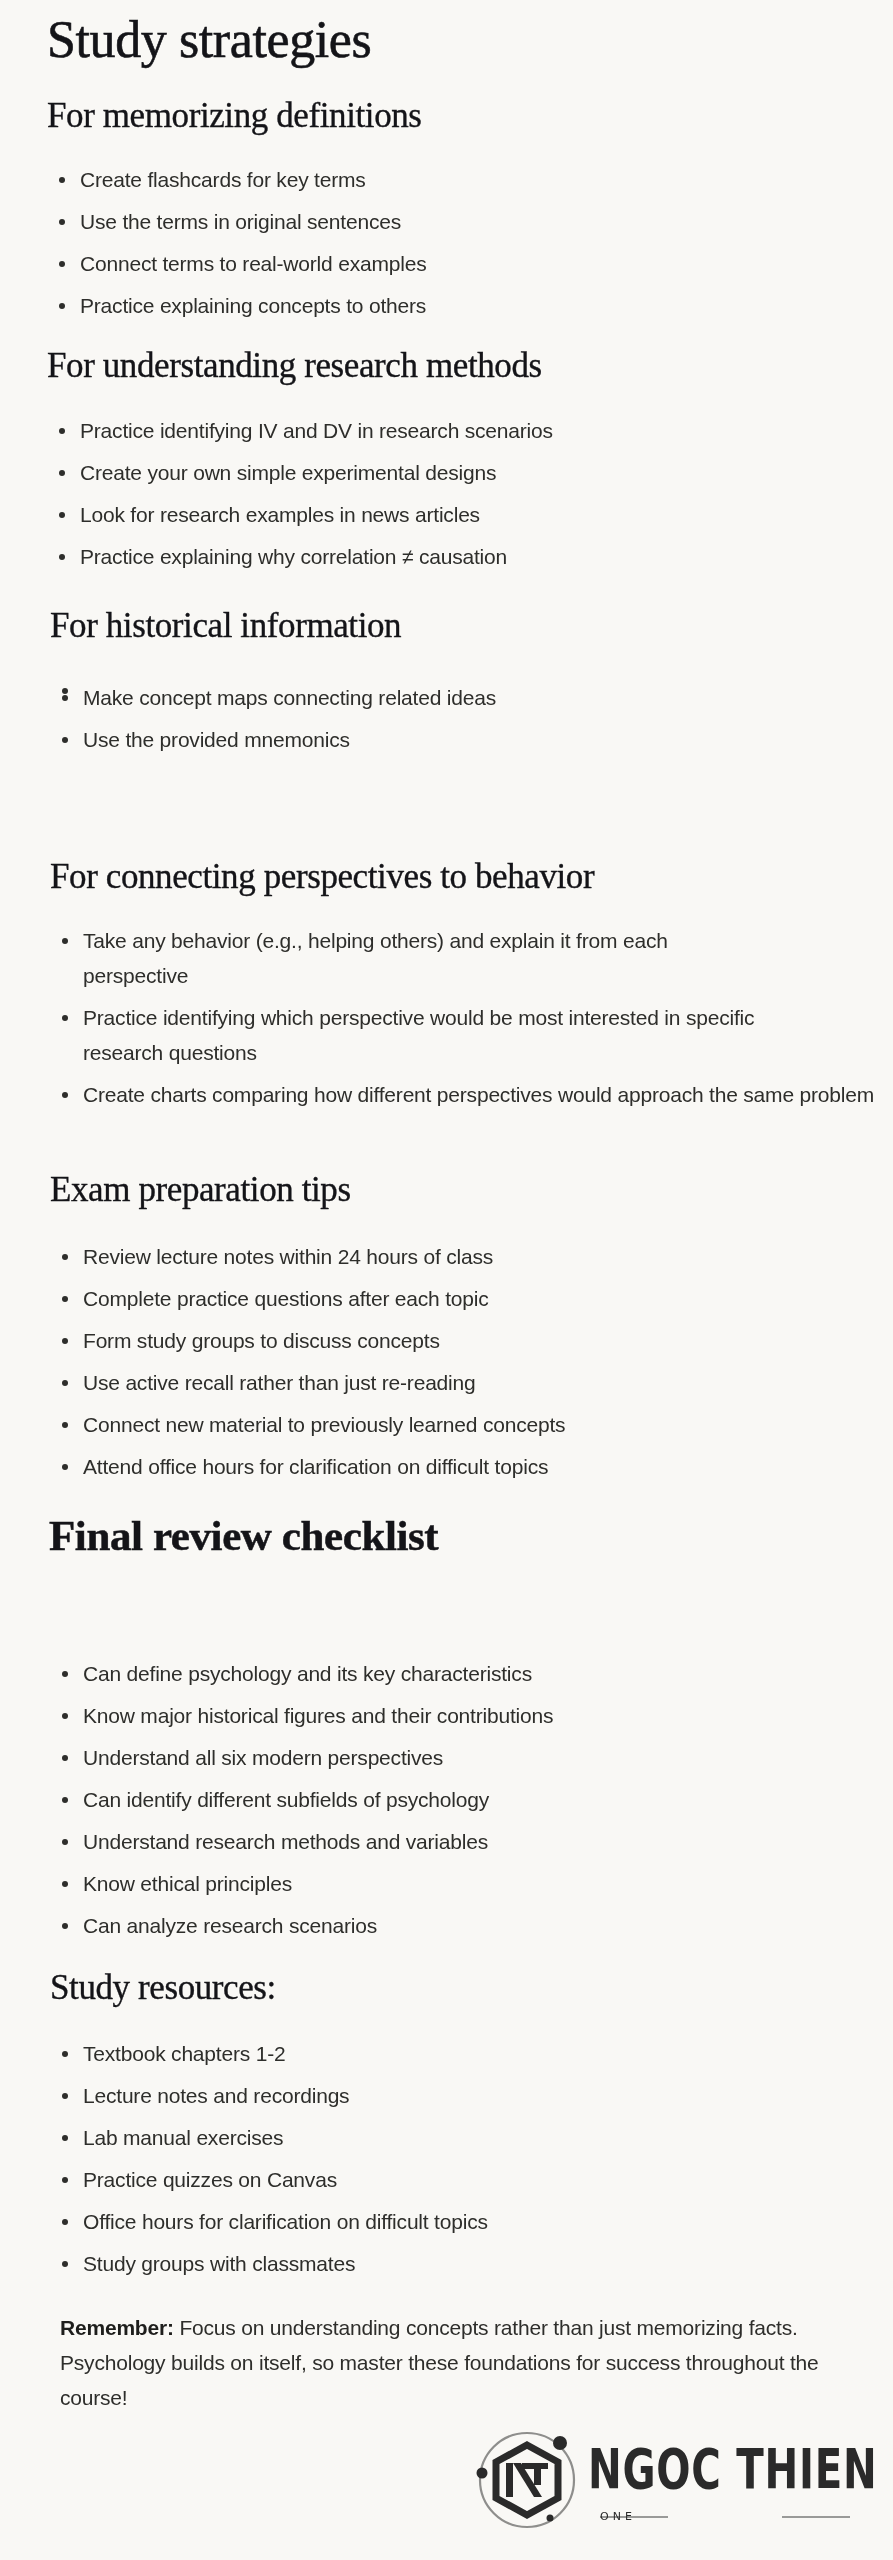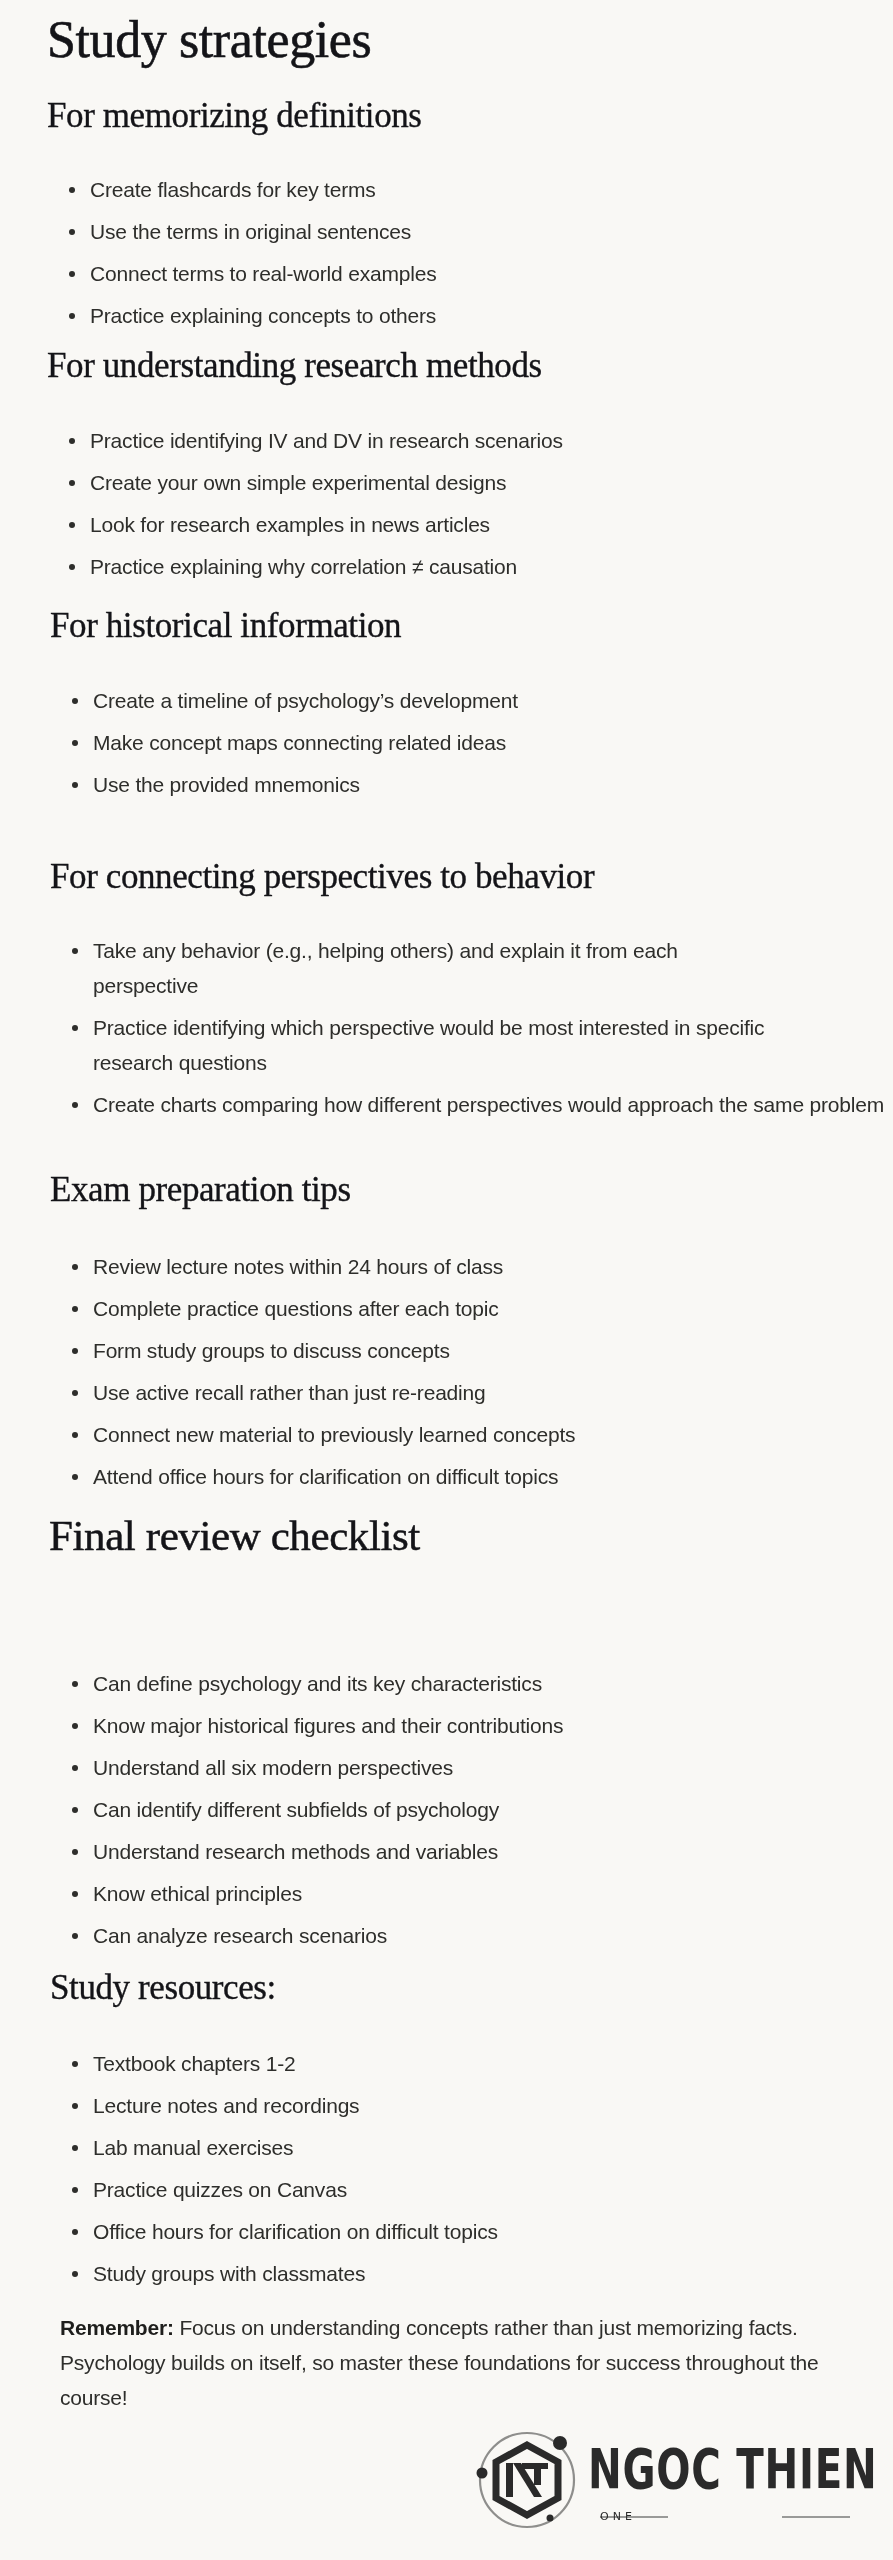--- a/index.html
+++ b/index.html
@@ -32,35 +32,35 @@
       line-height: 56px;
       font-weight: 400;
       margin: 0;
       -webkit-text-stroke: 0.6px #141418;
     }
     .h2 {
       position: absolute;
       left: 49px;
       font-size: 43px;
       line-height: 48px;
-      font-weight: 400;
+      font-weight: 700;
       margin: 0;
       -webkit-text-stroke: 0.5px #141418;
     }
     .h3 {
       position: absolute;
       font-size: 35px;
       line-height: 40px;
       font-weight: 400;
       margin: 0;
       -webkit-text-stroke: 0.35px #141418;
     }
     ul.list {
       position: absolute;
-      margin: 16px;
+      margin: 6px;
       padding: 0;
       list-style: none;
       font-family: "Liberation Sans", "DejaVu Sans", sans-serif;
       font-size: 21px;
       color: #2e2e2b;
       letter-spacing: -0.2px;
     }
     ul.list li {
       position: relative;
       padding-left: 26px;
@@ -166,21 +166,21 @@
   <h3 class="h3 serif" style="left:47px; top:346px;">For understanding research methods</h3>
   <ul class="list" style="left:48px; top:407px;">
     <li><span class="bullet"></span><span>Practice identifying IV and DV in research scenarios</span></li>
     <li><span class="bullet"></span><span>Create your own simple experimental designs</span></li>
     <li><span class="bullet"></span><span>Look for research examples in news articles</span></li>
     <li><span class="bullet"></span><span>Practice explaining why correlation ≠ causation</span></li>
   </ul>
 
   <h3 class="h3 serif" style="left:50px; top:606px;">For historical information</h3>
   <ul class="list" style="left:51px; top:667px;">
-    <li><span class="bullet"></span><span>Create a timeline of psychology’s development</span></li>
+    <li><span class="bullet"></span></li>
     <li><span class="bullet"></span><span>Make concept maps connecting related ideas</span></li>
     <li><span class="bullet"></span><span>Use the provided mnemonics</span></li>
   </ul>
 
   <h3 class="h3 serif" style="left:50px; top:857px;">For connecting perspectives to behavior</h3>
   <ul class="list" style="left:51px; top:917px; width:800px;">
     <li style="width:660px;"><span class="bullet"></span><span>Take any behavior (e.g., helping others) and explain it from each perspective</span></li>
     <li style="width:740px;"><span class="bullet"></span><span>Practice identifying which perspective would be most interested in specific research questions</span></li>
     <li style="width:800px;"><span class="bullet"></span><span>Create charts comparing how different perspectives would approach the same problem</span></li>
   </ul>

